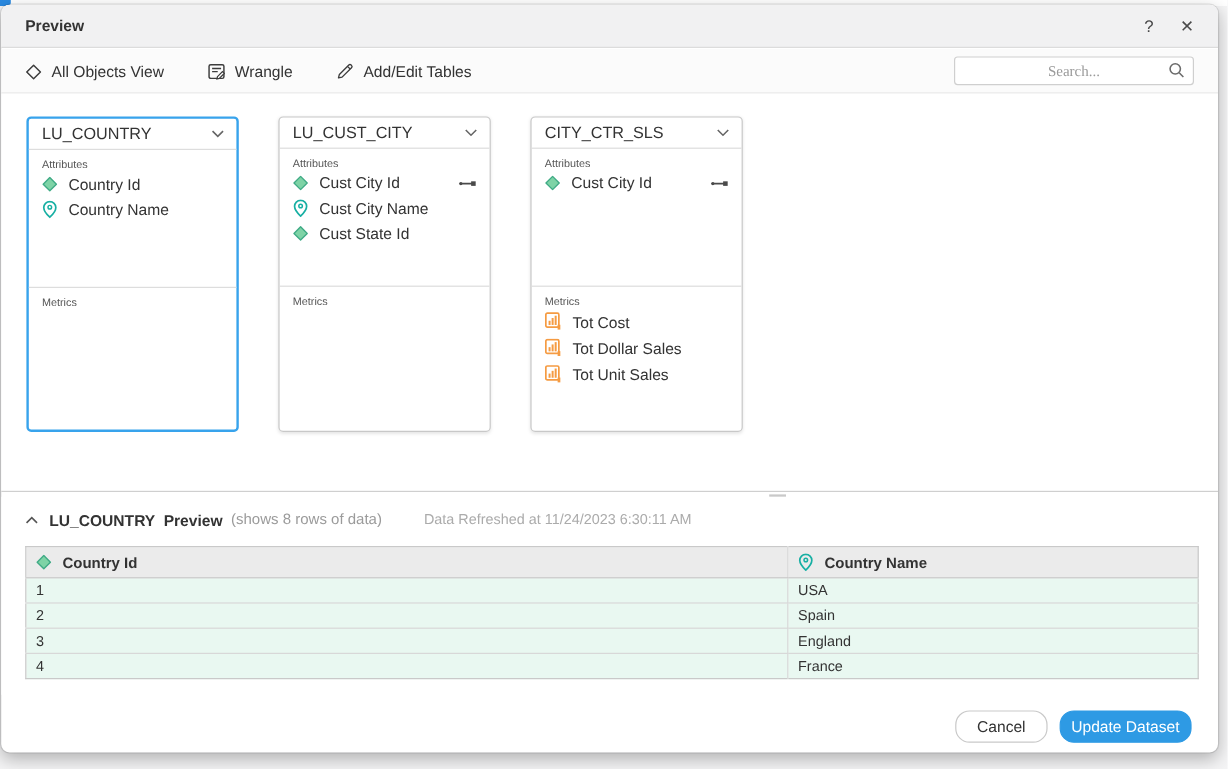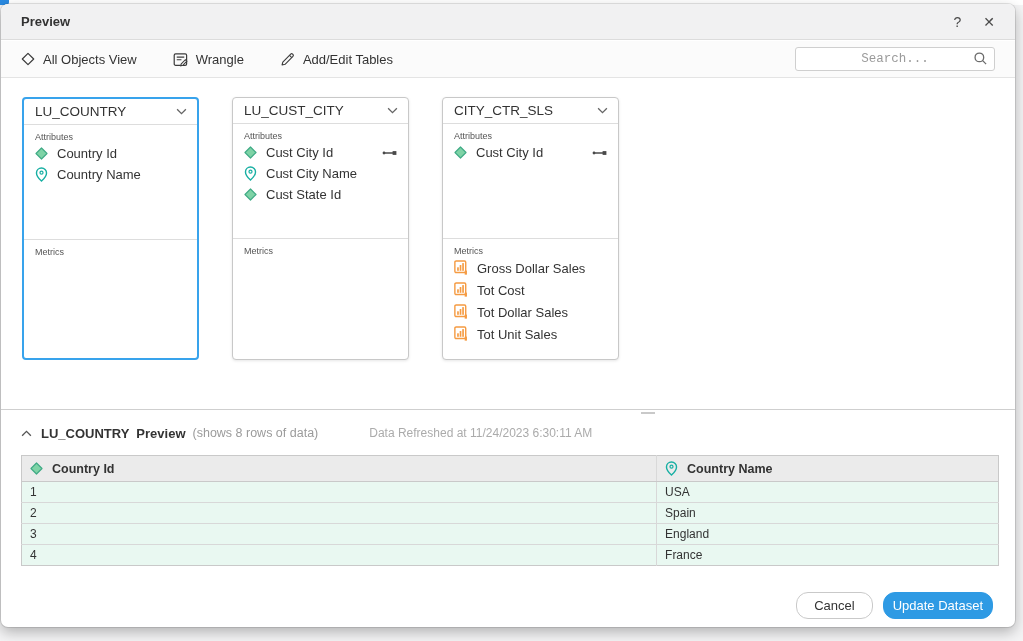--- a/index.html
+++ b/index.html
@@ -15,24 +15,24 @@
   
   .titlebar { position:absolute; top:0; left:0; right:0; height:36px; background:#f1f1f2;
               border-bottom:1px solid #dcdcdc; display:flex; align-items:center; padding:0 20px; }
   .titlebar .title { font-size:13px; font-weight:bold; color:#333; }
   .titlebar .spacer { flex:1; }
   .win-icon { font-size:14px; color:#4a4a4a; cursor:pointer; margin-left:22px; line-height:1; }
 
   
   .toolbar { position:absolute; top:37px; left:0; right:0; height:37px; background:#fbfbfb;
              border-bottom:1px solid #e4e4e4; display:flex; align-items:center; padding:0 20px; }
-  .tool-item { display:flex; align-items:flex-start; gap:8px; margin-right:36px; font-size:13px; color:#333; cursor:pointer; }
+  .tool-item { display:flex; align-items:flex-end; gap:8px; margin-right:36px; font-size:13px; color:#333; cursor:pointer; }
   .search-wrap { margin-left:auto; position:relative; width:200px; height:24px; }
   .search-wrap input { width:100%; height:100%; border:1px solid #cfcfcf; border-radius:3px; background:#fff;
-                       font-family:Liberation Mono, monospace; font-size:12.5px; text-align:center; color:#444; outline:none; }
+                       font-family:Liberation Serif, serif; font-size:12.5px; text-align:center; color:#444; outline:none; }
   .search-wrap input::placeholder { color:#9a9a9a; }
   .search-icon { position:absolute; right:7px; top:4px; }
 
   
   .canvas { position:absolute; top:74px; left:0; right:0; height:331px; background:#fff;
             display:flex; align-items:flex-start; padding:19px 0 0 21px; }
   .card { width:177px; height:263px; background:#fff; border:1px solid #c8c8c8; border-radius:4px;
           margin-right:33px; box-shadow:0 1px 3px rgba(0,0,0,.10); display:flex; flex-direction:column; }
   .card.selected { border:2px solid #38a3ec; box-shadow:none; }
   .card-header { display:flex; align-items:center; justify-content:space-between; padding:5px 10px 5px 11px;
@@ -51,21 +51,21 @@
   .split-handle { position:absolute; left:640px; top:2px; width:14px; height:5px; cursor:row-resize;
                   border-top:2px solid #c9c9c9; border-bottom:2px solid #c9c9c9; }
 
   
   .preview { position:absolute; top:410px; left:0; right:0; height:165px; background:#fff; padding:8px 20px 0 20px; }
   .preview-head { display:flex; align-items:center; gap:7px; height:22px; }
   .collapse-btn { cursor:pointer; display:inline-flex; margin-right:2px; }
   .tbl-name { font-size:13px; font-weight:bold; color:#333; }
   .prev-lbl { font-size:13px; font-weight:bold; color:#333; }
   .rows-note { font-size:12.5px; color:#9b9b9b; }
-  .refreshed { font-size:12px; color:#ababab; margin-left:44px; }
+  .refreshed { font-size:12px; color:#ababab; margin-left:28px; }
 
   table.preview-grid { border-collapse:collapse; width:978px; margin-top:11px; border:1px solid #c9c9c9;
                        table-layout:fixed; }
   .preview-grid th { width:65%; background:#ebebeb; font-size:12.5px; font-weight:bold; color:#333;
                      text-align:left; padding:4px 8px; height:26px; border-bottom:1px solid #c9c9c9;
                      border-right:1px solid #d9d9d9; }
   .preview-grid th:last-child { width:35%; border-right:none; }
   .preview-grid th .hcell { display:flex; align-items:center; gap:9px; }
   .preview-grid td { background:#e9f8f1; font-size:12px; color:#333; padding:2px 8px; height:21px;
                      border-bottom:1px solid #d8d8d8; border-right:1px solid #d8d8d8; }
@@ -245,32 +245,20 @@
                 <circle cx="2" cy="4" r="1.4" fill="#4a4a4a"></circle>
                 <line x1="2" y1="4" x2="12" y2="4" stroke="#4a4a4a" stroke-width="1.5"></line>
                 <rect x="10.6" y="2.1" width="3.8" height="3.8" fill="#4a4a4a"></rect>
               </svg>
           </span>
         </div>
       </div>
       <div class="divider"></div>
       <div class="metric-section">
         <div class="section-label">Metrics</div>
-        <div class="obj-item">
-          <span class="ic">
-            <svg width="14" height="16" viewBox="0 0 16 18">
-                <rect x="1" y="1" width="12.4" height="13.2" rx="1.4" fill="none" stroke="#f59b42" stroke-width="1.6"></rect>
-                <rect x="3.6" y="8.2" width="1.9" height="4" fill="#f59b42"></rect>
-                <rect x="6.5" y="5.6" width="1.9" height="6.6" fill="#f59b42"></rect>
-                <rect x="9.4" y="3.4" width="1.9" height="8.8" fill="#f59b42"></rect>
-                <rect x="12.2" y="12" width="2.6" height="4.6" fill="#f59b42"></rect>
-              </svg>
-          </span>
-          <span>Gross Dollar Sales</span>
-        </div>
         <div class="obj-item">
           <span class="ic">
             <svg width="14" height="16" viewBox="0 0 16 18">
                 <rect x="1" y="1" width="12.4" height="13.2" rx="1.4" fill="none" stroke="#f59b42" stroke-width="1.6"></rect>
                 <rect x="3.6" y="8.2" width="1.9" height="4" fill="#f59b42"></rect>
                 <rect x="6.5" y="5.6" width="1.9" height="6.6" fill="#f59b42"></rect>
                 <rect x="9.4" y="3.4" width="1.9" height="8.8" fill="#f59b42"></rect>
                 <rect x="12.2" y="12" width="2.6" height="4.6" fill="#f59b42"></rect>
               </svg>
           </span>

